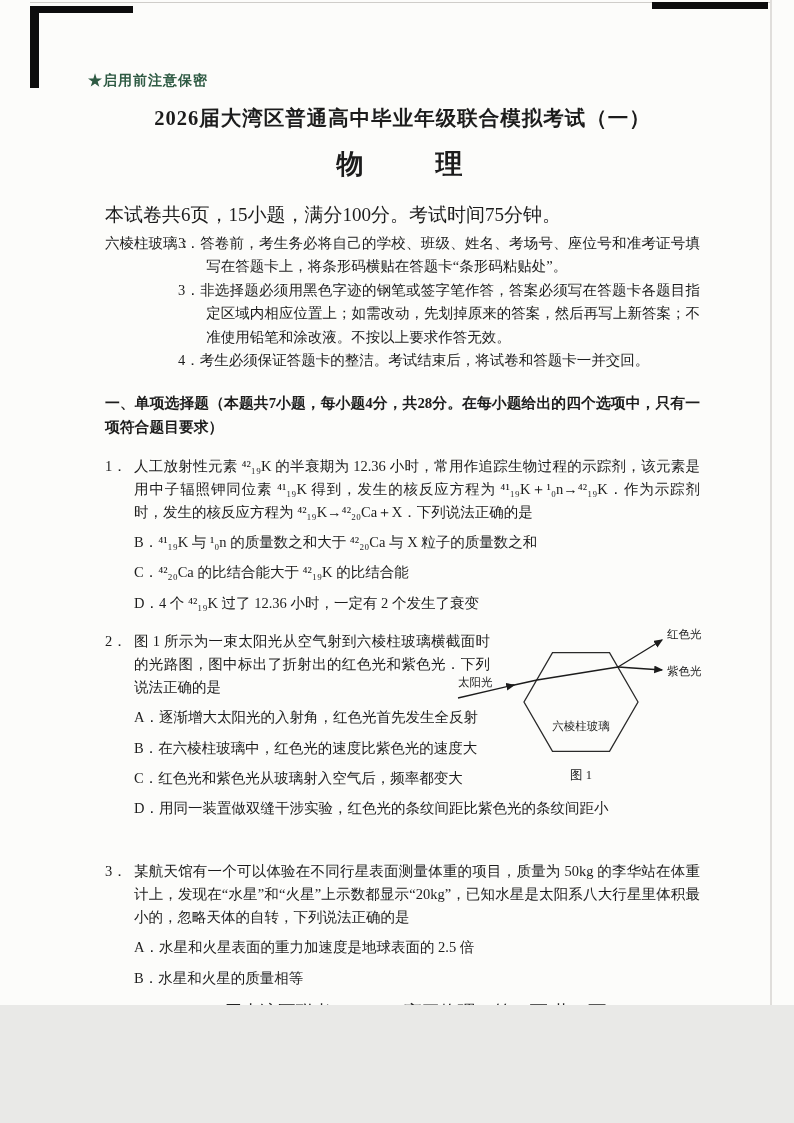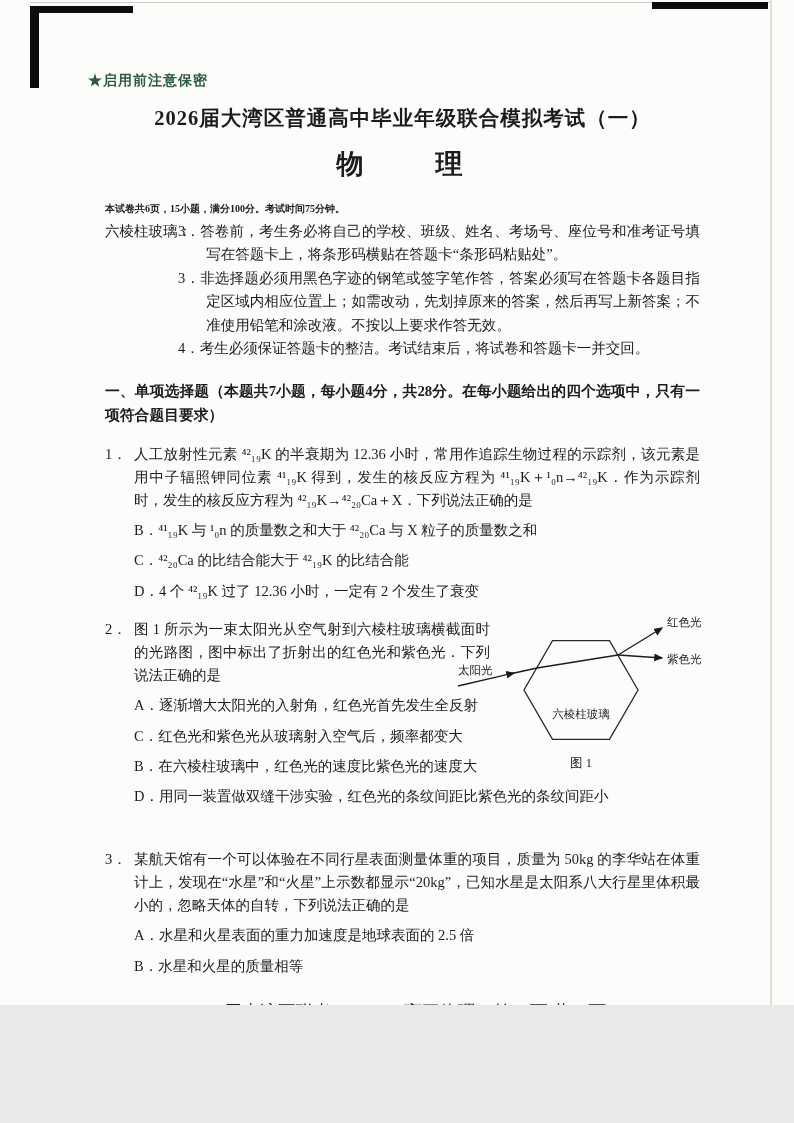--- a/index.html
+++ b/index.html
@@ -20,21 +20,21 @@
   .mark-tr-h { left:652px; top:2px; width:116px; height:7px; }
   .edge-right { position:absolute; right:22px; top:0; bottom:0; width:2px; background:#e0dedb; }
   .edge-top { position:absolute; left:30px; right:24px; top:2px; height:1px; background:#cfcdc9; }
 
   .security { position:absolute; left:88px; top:72px; font-size:14px; font-weight:bold; color:#2e5a43; letter-spacing:1px; }
 
   .content { position:absolute; left:105px; right:94px; top:104px; }
 
   .title { text-align:center; font-size:20.5px; font-weight:bold; letter-spacing:1px; }
   .subject { text-align:center; font-size:27px; font-weight:bold; margin:14px 0 20px 0; letter-spacing:6px; }
-  .paper-info { font-size:10px; font-weight:bold; margin-bottom:4px; }
+  .paper-info { font-size:19px; font-weight:normal; margin-bottom:4px; }
 
   .notes-wrap { position:relative; font-size:14.5px; line-height:1.62; }
   .notes-label { position:absolute; left:0; top:0; }
   .notes { margin-left:73px; text-align:justify; }
   .note-item { padding-left:1.95em; text-indent:-1.95em; }
 
   .section-header { font-size:14.8px; font-weight:bold; margin-top:18px; line-height:1.65; text-align:justify; }
 
   .question { position:relative; margin-top:15px; font-size:14.5px; line-height:1.6; }
   .qbody { padding-left:29px; }
@@ -97,22 +97,22 @@
         <div class="option">D．4 个 ⁴²₁₉K 过了 12.36 小时，一定有 2 个发生了衰变</div>
       </div>
     </div>
 
     <div class="question q2">
       <span class="qnum">2．</span>
       <div class="qbody">
         <div class="q2-main">
           <div class="stem">图 1 所示为一束太阳光从空气射到六棱柱玻璃横截面时的光路图，图中标出了折射出的红色光和紫色光．下列说法正确的是</div>
           <div class="option">A．逐渐增大太阳光的入射角，红色光首先发生全反射</div>
+          <div class="option">B．在六棱柱玻璃中，红色光的速度比紫色光的速度大</div>
           <div class="option">C．红色光和紫色光从玻璃射入空气后，频率都变大</div>
-          <div class="option">B．在六棱柱玻璃中，红色光的速度比紫色光的速度大</div>
         </div>
         <div class="option">D．用同一装置做双缝干涉实验，红色光的条纹间距比紫色光的条纹间距小</div>
       </div>
 
       <div class="figure">
         <svg width="252" height="170" viewBox="0 0 252 170">
           <defs>
             <marker id="arr" markerWidth="8" markerHeight="8" refX="6" refY="3" orient="auto">
               <path d="M0,0 L7,3 L0,6 Z" fill="#1c1c1c"></path>
             </marker>

